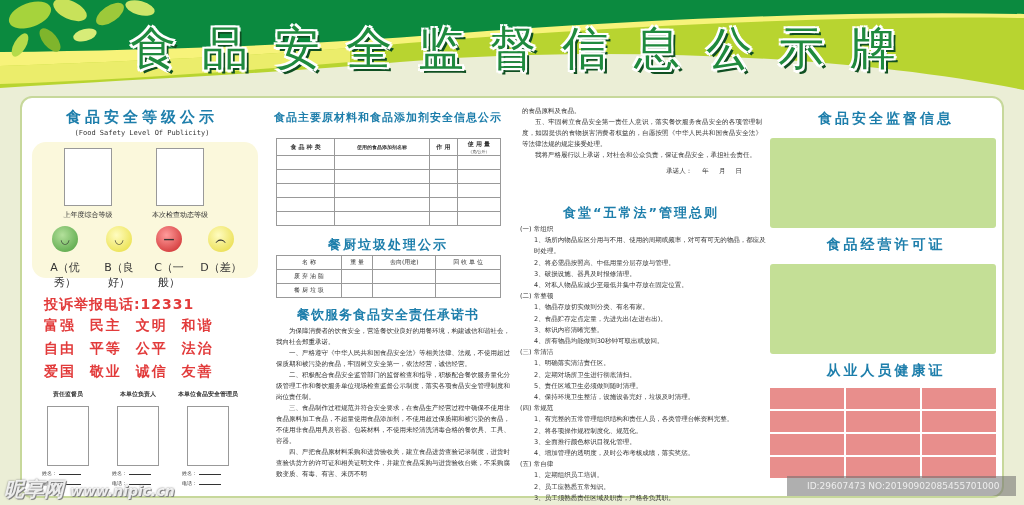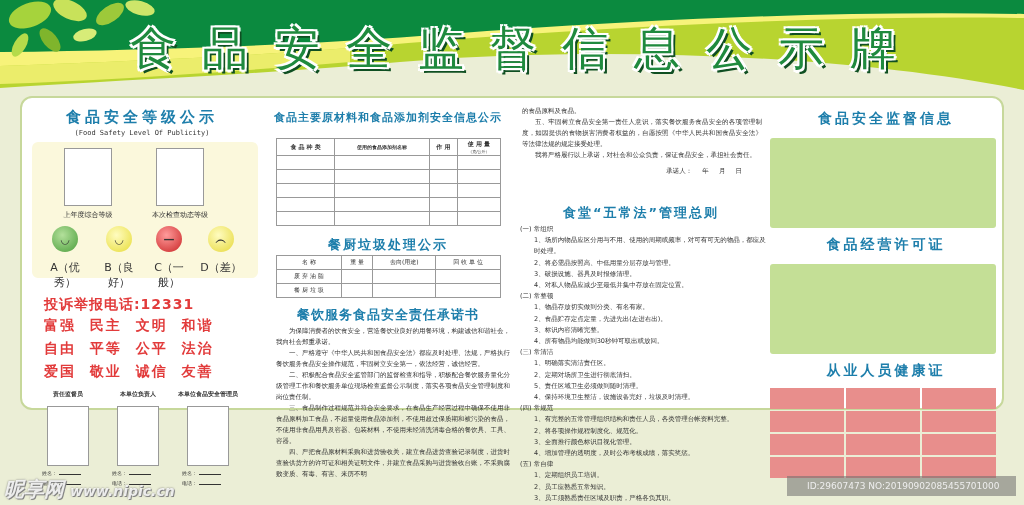--- a/index.html
+++ b/index.html
@@ -13,32 +13,32 @@
   .main-title {
     position: absolute; left: 130px; top: 20px; width: 760px; height: 56px;
     font-size: 46px; font-weight: normal; color: #1f8a3e; letter-spacing: 26px;
     text-align: left; line-height: 56px; white-space: nowrap;
     text-shadow: 2px 2px 0 #fff, -2px -2px 0 #fff, 2px -2px 0 #fff, -2px 2px 0 #fff,
                  4px 4px 0 #0f4f22, 0 3px 0 #fff, 3px 0 0 #fff;
   }
 
   
   .board {
-    position: absolute; left: 20px; top: 96px; width: 984px; height: 314px;
+    position: absolute; left: 20px; top: 96px; width: 984px; height: 402px;
     background: #fff; border: 2px solid #c7d89b; border-radius: 12px;
   }
 
   .col { position: absolute; top: 0; height: 400px; }
   .blue-title { color: #1d7eab; font-weight: bold; text-align: center; white-space: nowrap; }
 
   
   .col1 { left: 0; width: 240px; }
   .col1 .t1 { position: absolute; top: 10px; left: 0; width: 240px; font-size: 15px; letter-spacing: 4px; }
   .col1 .sub { position: absolute; top: 31px; left: 0; width: 240px; font-size: 7px; color: #333; text-align: center; font-family: "DejaVu Sans Mono", monospace; }
-  .grade-panel { position: absolute; left: 10px; top: 44px; width: 226px; height: 136px; background: #fbf8dc; border-radius: 6px; }
+  .grade-panel { position: absolute; left: 10px; top: 44px; width: 226px; height: 136px; background: #fbf8dc; border-radius: 14px; }
   .grade-box { position: absolute; top: 6px; width: 48px; height: 58px; background: #fff; border: 1px solid #999; }
   .grade-cap { position: absolute; top: 68px; font-size: 7px; color: #333; width: 80px; text-align: center; }
   .face { position: absolute; top: 84px; width: 26px; height: 26px; border-radius: 50%; display: flex; align-items: center; justify-content: center; font-size: 11px; color: #333; font-weight: bold; }
   .face.a { background: radial-gradient(circle at 40% 35%, #b3e09b, #4b9e3b); }
   .face.b { background: radial-gradient(circle at 40% 35%, #fffcc0, #e7dc38); }
   .face.c { background: radial-gradient(circle at 40% 35%, #ff9b9b, #c92525); }
   .face.d { background: radial-gradient(circle at 40% 35%, #fffcc0, #e6d83a); }
   .face-lbl { position: absolute; top: 118px; font-size: 11px; color: #333; width: 46px; text-align: center; }
 
   .red-lines { position: absolute; left: 22px; top: 196px; width: 210px; color: #e23b3b; font-weight: bold; }
@@ -232,21 +232,21 @@
             <td></td>
             <td></td>
             <td></td>
           </tr>
     </tbody>
       </table>
 
     <div class="t4 blue-title">餐饮服务食品安全责任承诺书</div>
     <div class="pledge">
       <p>为保障消费者的饮食安全，营造餐饮业良好的用餐环境，构建诚信和谐社会，我向社会郑重承诺。</p>
-      <p>一、严格遵守《中华人民共和国食品安全法》都应及时处理、法规，严格执行餐饮服务食品安全操作规范，牢固树立安全第一，依法经营，诚信经营。</p>
+      <p>一、严格遵守《中华人民共和国食品安全法》等相关法律、法规，不使用超过保质期和被污染的食品，牢固树立安全第一，依法经营，诚信经营。</p>
       <p>二、积极配合食品安全监管部门的监督检查和指导，积极配合餐饮服务量化分级管理工作和餐饮服务单位现场检查监督公示制度，落实各项食品安全管理制度和岗位责任制。</p>
       <p>三、食品制作过程规范并符合安全要求，在食品生产经营过程中确保不使用非食品原料加工食品，不超量使用食品添加剂，不使用超过保质期和被污染的食品，不使用非食品用具及容器、包装材料，不使用未经清洗消毒合格的餐饮具、工具、容器。</p>
       <p>四、严把食品原材料采购和进货验收关，建立食品进货查验记录制度，进货时查验供货方的许可证和相关证明文件，并建立食品采购与进货验收台账，不采购腐败变质、有毒、有害、来历不明</p>
     </div>
   </div>
 
   <div class="col col3">
     <div class="pledge2">
       <p>的食品原料及食品。</p>
       <p class="ind">五、牢固树立食品安全第一责任人意识，落实餐饮服务食品安全的各项管理制度，如因提供的食物损害消费者权益的，自愿按照《中华人民共和国食品安全法》等法律法规的规定接受处理。</p>

